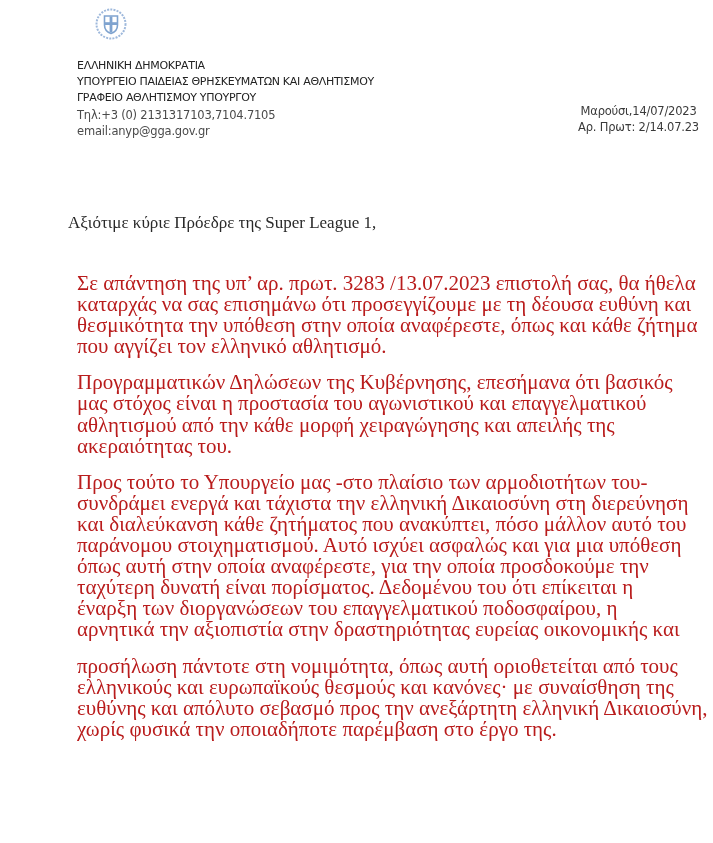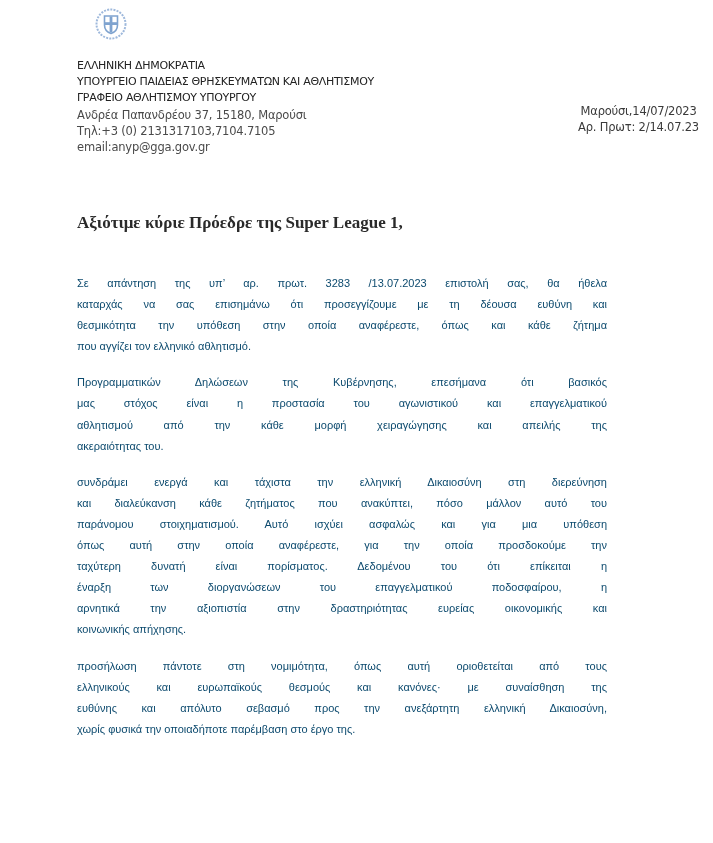--- a/index.html
+++ b/index.html
@@ -47,36 +47,35 @@
       top: 103px;
       text-align: center;
       font-family: "DejaVu Sans", sans-serif;
       font-size: 11.5px;
       line-height: 16px;
       color: #3a3a3a;
       letter-spacing: -0.2px;
     }
     .salutation {
       position: absolute;
-      left: 77px;
+      left: 68px;
       top: 213px;
       font-family: "Liberation Serif", serif;
       font-size: 17px;
       color: #2a2a2a;
-      font-weight: bold;
     }
     .body-text {
       position: absolute;
       left: 77px;
       top: 273px;
       width: 530px;
-      font-family: Liberation Sans, sans-serif;
-      font-size: 11px;
+      font-family: Liberation Serif, serif;
+      font-size: 21px;
       line-height: 21.1px;
-      color: #0c4a6e;
+      color: #b91c1c;
     }
     .para {
       margin: 0 0 15px 0;
       text-align: justify;
     }
     .para .ln {
       display: block;
       text-align: justify;
       text-align-last: justify;
       white-space: nowrap;
@@ -94,21 +93,20 @@
     <path d="M9.5 8 H22.5 V17 C22.5 22 19 24.5 16 25.5 C13 24.5 9.5 22 9.5 17 Z" fill="none" stroke="#7fa3cf" stroke-width="1.6"></path>
     <rect x="14.6" y="8.5" width="2.8" height="16" fill="#7fa3cf"></rect>
     <rect x="10" y="14.2" width="12" height="2.8" fill="#7fa3cf"></rect>
   </svg>
 </div>
 
 <div class="letterhead">
   <div class="lh-line lh-org">ΕΛΛΗΝΙΚΗ ΔΗΜΟΚΡΑΤΙΑ</div>
   <div class="lh-line lh-org">ΥΠΟΥΡΓΕΙΟ ΠΑΙΔΕΙΑΣ ΘΡΗΣΚΕΥΜΑΤΩΝ ΚΑΙ ΑΘΛΗΤΙΣΜΟΥ</div>
   <div class="lh-line lh-org">ΓΡΑΦΕΙΟ ΑΘΛΗΤΙΣΜΟΥ ΥΠΟΥΡΓΟΥ</div>
-  <div class="lh-line lh-contact">Ανδρέα Παπανδρέου 37, 15180, Μαρούσι</div>
   <div class="lh-line lh-contact">Τηλ:+3 (0) 2131317103,7104.7105</div>
   <div class="lh-line lh-contact">email:anyp@gga.gov.gr</div>
 </div>
 
 <div class="right-meta">
   <div>Μαρούσι,14/07/2023</div>
   <div>Αρ. Πρωτ: 2/14.07.23</div>
 </div>
 
 <div class="salutation">Αξιότιμε κύριε Πρόεδρε της Super League 1,</div>
@@ -120,28 +118,28 @@
     <span class="ln">θεσμικότητα την υπόθεση στην οποία αναφέρεστε, όπως και κάθε ζήτημα</span>
     <span class="ln last">που αγγίζει τον ελληνικό αθλητισμό.</span>
   </p>
   <p class="para">
     <span class="ln">Προγραμματικών Δηλώσεων της Κυβέρνησης, επεσήμανα ότι βασικός</span>
     <span class="ln">μας στόχος είναι η προστασία του αγωνιστικού και επαγγελματικού</span>
     <span class="ln">αθλητισμού από την κάθε μορφή χειραγώγησης και  απειλής της</span>
     <span class="ln last">ακεραιότητας του.</span>
   </p>
   <p class="para">
+    <span class="ln">Προς τούτο το Υπουργείο μας -στο πλαίσιο των αρμοδιοτήτων του-</span>
     <span class="ln">συνδράμει ενεργά και τάχιστα την ελληνική Δικαιοσύνη στη διερεύνηση</span>
     <span class="ln">και διαλεύκανση κάθε ζητήματος που ανακύπτει, πόσο μάλλον αυτό του</span>
     <span class="ln">παράνομου στοιχηματισμού. Αυτό ισχύει ασφαλώς και για μια υπόθεση</span>
     <span class="ln">όπως αυτή στην οποία αναφέρεστε, για την οποία προσδοκούμε την</span>
     <span class="ln">ταχύτερη δυνατή είναι πορίσματος. Δεδομένου του ότι επίκειται η</span>
     <span class="ln">έναρξη των διοργανώσεων του επαγγελματικού ποδοσφαίρου, η</span>
     <span class="ln">αρνητικά την αξιοπιστία στην δραστηριότητας ευρείας οικονομικής και</span>
-    <span class="ln last">κοινωνικής απήχησης.</span>
   </p>
   <p class="para">
     <span class="ln">προσήλωση πάντοτε στη νομιμότητα, όπως αυτή οριοθετείται από τους</span>
     <span class="ln">ελληνικούς και ευρωπαϊκούς θεσμούς και κανόνες· με συναίσθηση της</span>
     <span class="ln">ευθύνης και απόλυτο σεβασμό προς την ανεξάρτητη ελληνική Δικαιοσύνη,</span>
     <span class="ln last">χωρίς φυσικά την οποιαδήποτε παρέμβαση στο έργο της.</span>
   </p>
 </div>
 
 </body></html>

